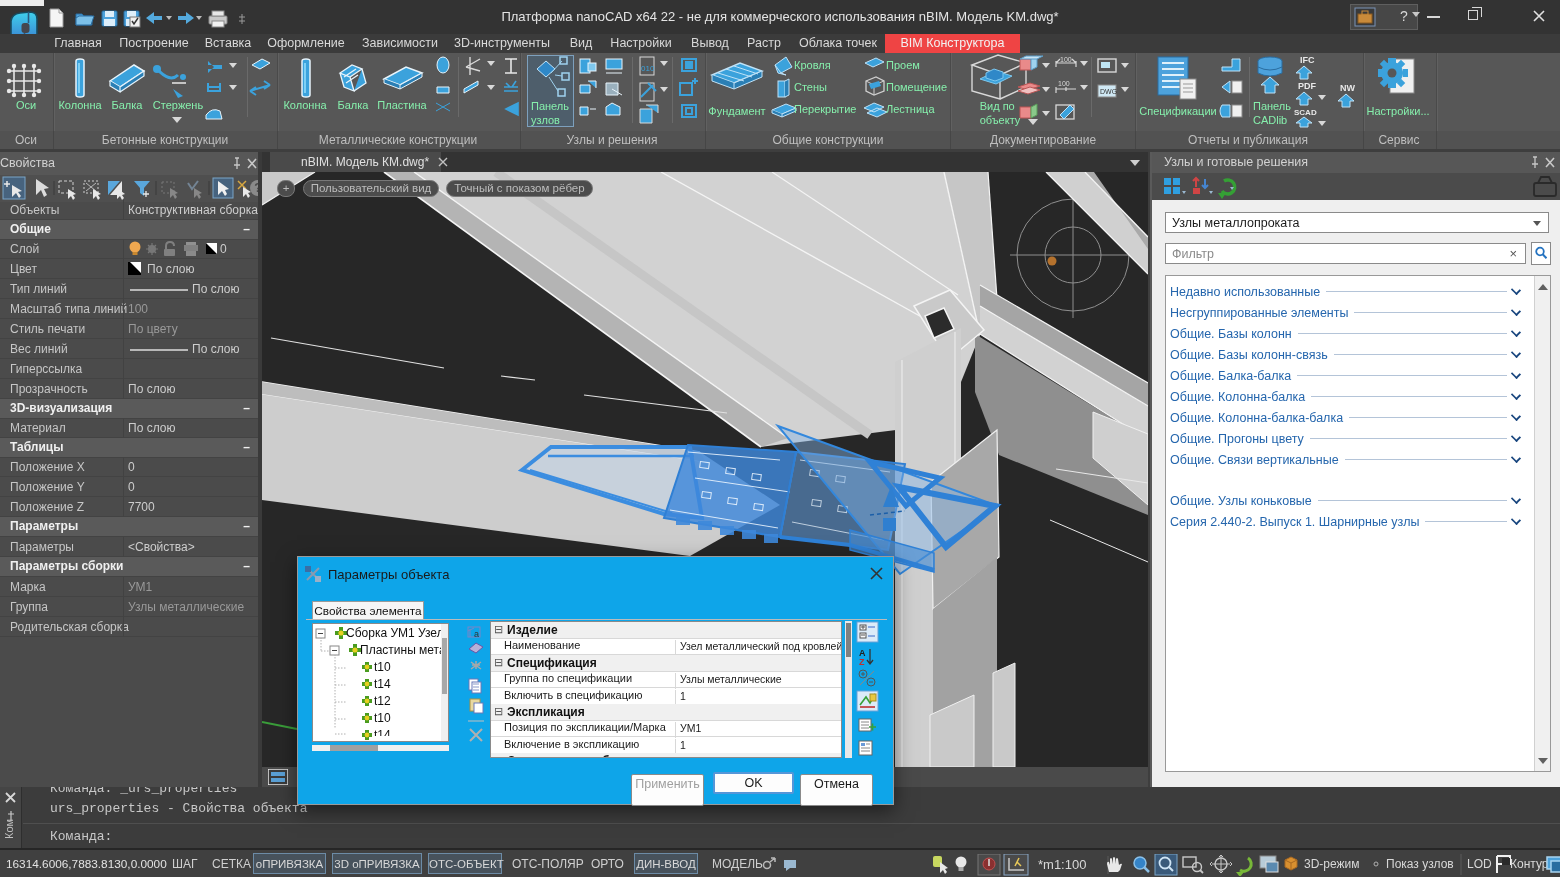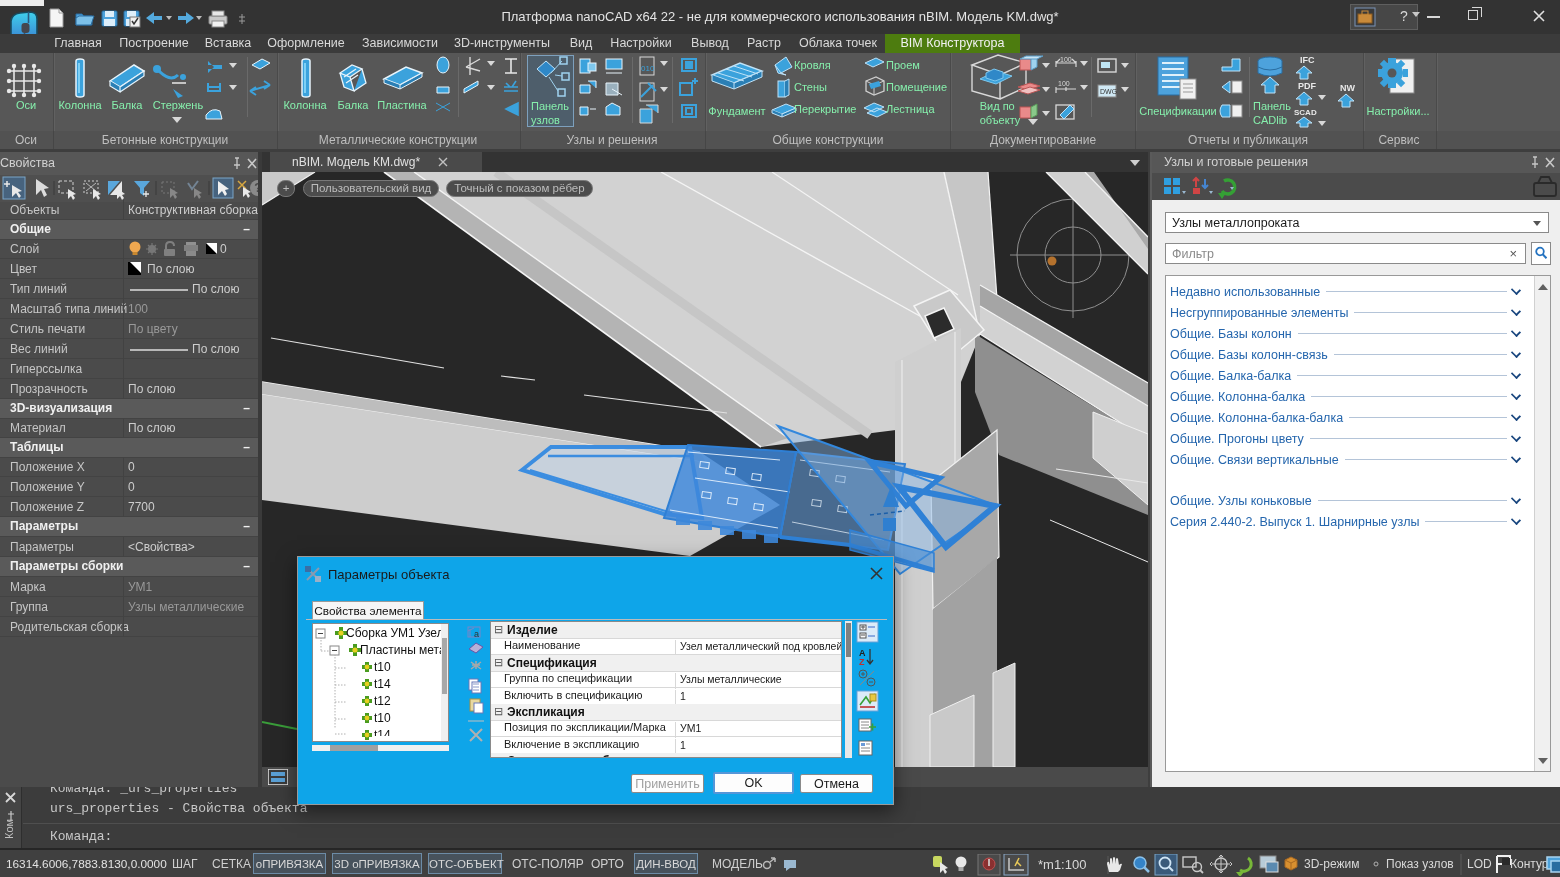--- a/index.html
+++ b/index.html
@@ -2,21 +2,21 @@
 <html><head><meta charset="utf-8"><title>nanoCAD</title><style>
 *{margin:0;padding:0;box-sizing:border-box}
 html,body{width:1560px;height:877px;overflow:hidden;background:#3e3e3e;font-family:"Liberation Sans",sans-serif;}
 .abs{position:absolute}
 #root{position:relative;width:1560px;height:877px;background:#3e3e3e}
 
 #titlebar{position:absolute;left:0;top:0;width:1560px;height:34px;background:#333333}
 #titlebar .ttl{position:absolute;top:9px;left:0;width:1560px;text-align:center;color:#e4e4e4;font-size:13px}
 #menurow{position:absolute;left:0;top:34px;width:1560px;height:19px;background:#3b3b3b}
 .mitem{position:absolute;top:2px;color:#d9d9d9;font-size:12.5px;transform:translateX(-50%)}
-#bimtab{position:absolute;left:885px;top:0;width:135px;height:19px;background:#4d7c0f;color:#f2f2f2;font-size:12.5px;text-align:center;line-height:19px}
+#bimtab{position:absolute;left:885px;top:0;width:135px;height:19px;background:#ef4444;color:#f2f2f2;font-size:12.5px;text-align:center;line-height:19px}
 
 #ribbon{position:absolute;left:0;top:53px;width:1560px;height:96px;background:#575757;border-bottom:3px solid #2d2d2d}
 .rsep{position:absolute;top:0;width:2px;height:96px;background:#4a4a4a;border-right:1px solid #616161}
 .rlab{position:absolute;top:81px;color:#bfbfbf;font-size:12px;transform:translateX(-50%)}
 #ribbonlabels{position:absolute;left:0;top:131px;width:1560px;height:18px;background:#525252}
 .rtext{position:absolute;color:#86efac;font-size:11px;transform:translateX(-50%);text-align:left}
 
 #proppanel{position:absolute;left:0;top:152px;width:258px;height:635px;background:#4b4b4b}
 #propheader{position:absolute;left:0;top:0;width:258px;height:23px;background:#575757;color:#d2d2d2;font-size:12.5px;line-height:23px;}
 #proptools{position:absolute;left:0;top:23px;width:258px;height:27px;background:#4f4f4f}
@@ -25,21 +25,21 @@
 .prow .val{position:absolute;left:128px;top:3px;font-size:12px;color:#cdcdcd;white-space:nowrap}
 .prow .vline{position:absolute;left:123px;top:0;width:1px;height:20px;background:#424242}
 .pgroup{position:absolute;left:0;width:258px;height:20px;background:#5a5a5a;border-bottom:1px solid #434343}
 .pgroup .lab{position:absolute;left:10px;top:2px;font-size:12px;color:#f0f0f0;font-weight:bold;white-space:nowrap}
 .pgroup .minus{position:absolute;right:8px;top:2px;color:#f0f0f0;font-weight:bold;font-size:12px}
 .gray{color:#999999 !important}
 
 #vsplit{position:absolute;left:258px;top:152px;width:4px;height:635px;background:#3a3a3a}
 #viewport{position:absolute;left:262px;top:152px;width:886px;height:635px;background:#282828}
 #vtabbar{position:absolute;left:0;top:0;width:886px;height:20px;background:#333333}
-#vtab{position:absolute;left:8px;top:0;width:212px;height:20px;background:#4a4a4a;color:#e0e0e0;font-size:12px;line-height:20px;text-align:left;padding-left:22px}
+#vtab{position:absolute;left:8px;top:0;width:171px;height:20px;background:#4a4a4a;color:#e0e0e0;font-size:12px;line-height:20px;text-align:left;padding-left:31px}
 #vbottom{position:absolute;left:0;top:615px;width:886px;height:20px;background:#4a4a4a}
 .pill{position:absolute;background:#4c4c4c;border:1px solid #787878;border-radius:9px;color:#bcbcbc;font-size:11.5px;line-height:15px;text-align:center}
 
 #rightpanel{position:absolute;left:1150px;top:152px;width:410px;height:635px;background:#efefef;border-left:2px solid #5a5a5a}
 #rpheader{position:absolute;left:0;top:0;width:410px;height:21px;background:#575757;color:#d2d2d2;font-size:12.5px;line-height:21px;padding-left:12px}
 #rptools{position:absolute;left:0;top:21px;width:410px;height:27px;background:#4b4b4b}
 .rpitem{position:absolute;left:18px;width:350px;height:17px;display:flex;align-items:center}
 .rpitem .txt{color:#2566ad;font-size:12.5px;white-space:nowrap}
 .rpitem .ln{flex:1;height:1px;background:#b4c4d8;margin:0 5px 0 6px}
 .rpitem .chev{width:8px;height:8px;border-right:2.5px solid #17457e;border-bottom:2.5px solid #17457e;transform:rotate(45deg) scale(1,0.8);margin-top:-4px}
@@ -50,21 +50,21 @@
 .sbox{position:absolute;top:3px;height:21px;border:1px solid #6c8ba6;background:#47525c;color:#d8d8d8;text-align:center;line-height:20px;font-size:11.5px;white-space:nowrap}
 .splain{position:absolute;top:7px;color:#cfcfcf;white-space:nowrap}
 
 #dialog{position:absolute;left:297px;top:556px;width:597px;height:249px;background:#0ea5e9;border:1px solid #9a9a9a;box-shadow:0 6px 18px rgba(0,0,0,0.5);font-size:12.5px;color:#111}
 .grow{position:absolute;left:0;width:352px;height:17px;border-bottom:1px solid #d8d8d8}
 .grow .glab{position:absolute;left:13px;top:1px;color:#1a1a1a;white-space:nowrap}
 .grow .gval{position:absolute;left:184px;top:1.5px;color:#1a1a1a;white-space:nowrap;border-left:1px solid #d8d8d8;padding-left:4px;height:16px;font-size:10.5px}
 .ghead{background:#f0f0f0}
 .ghead b{position:absolute;left:16px;top:1px;font-size:12px}
 .gbox{position:absolute;left:3px;top:1px;font-size:11px;color:#555}
-.dbtn{position:absolute;width:73px;height:19px;background:#fdfdfd;border:1px solid #8a8a8a;border-radius:2px;font-size:12.5px;text-align:center;line-height:18px;color:#1a1a1a}
+.dbtn{position:absolute;width:73px;height:32px;background:#fdfdfd;border:1px solid #8a8a8a;border-radius:2px;font-size:12.5px;text-align:center;line-height:18px;color:#1a1a1a}
 </style></head>
 <body>
 <div id="root">
   <div id="titlebar">
     <div class="abs" style="left:0;top:0;width:44px;height:6px;background:#ececec"></div>
     <svg class="abs" style="left:8px;top:10px" width="30" height="34" viewBox="0 0 30 34">
       <defs>
           <linearGradient id="lg1" x1="0" y1="0" x2="0" y2="1">
         <stop offset="0" stop-color="#3fd0ec"></stop>
             <stop offset="1" stop-color="#3a7cd0"></stop>

